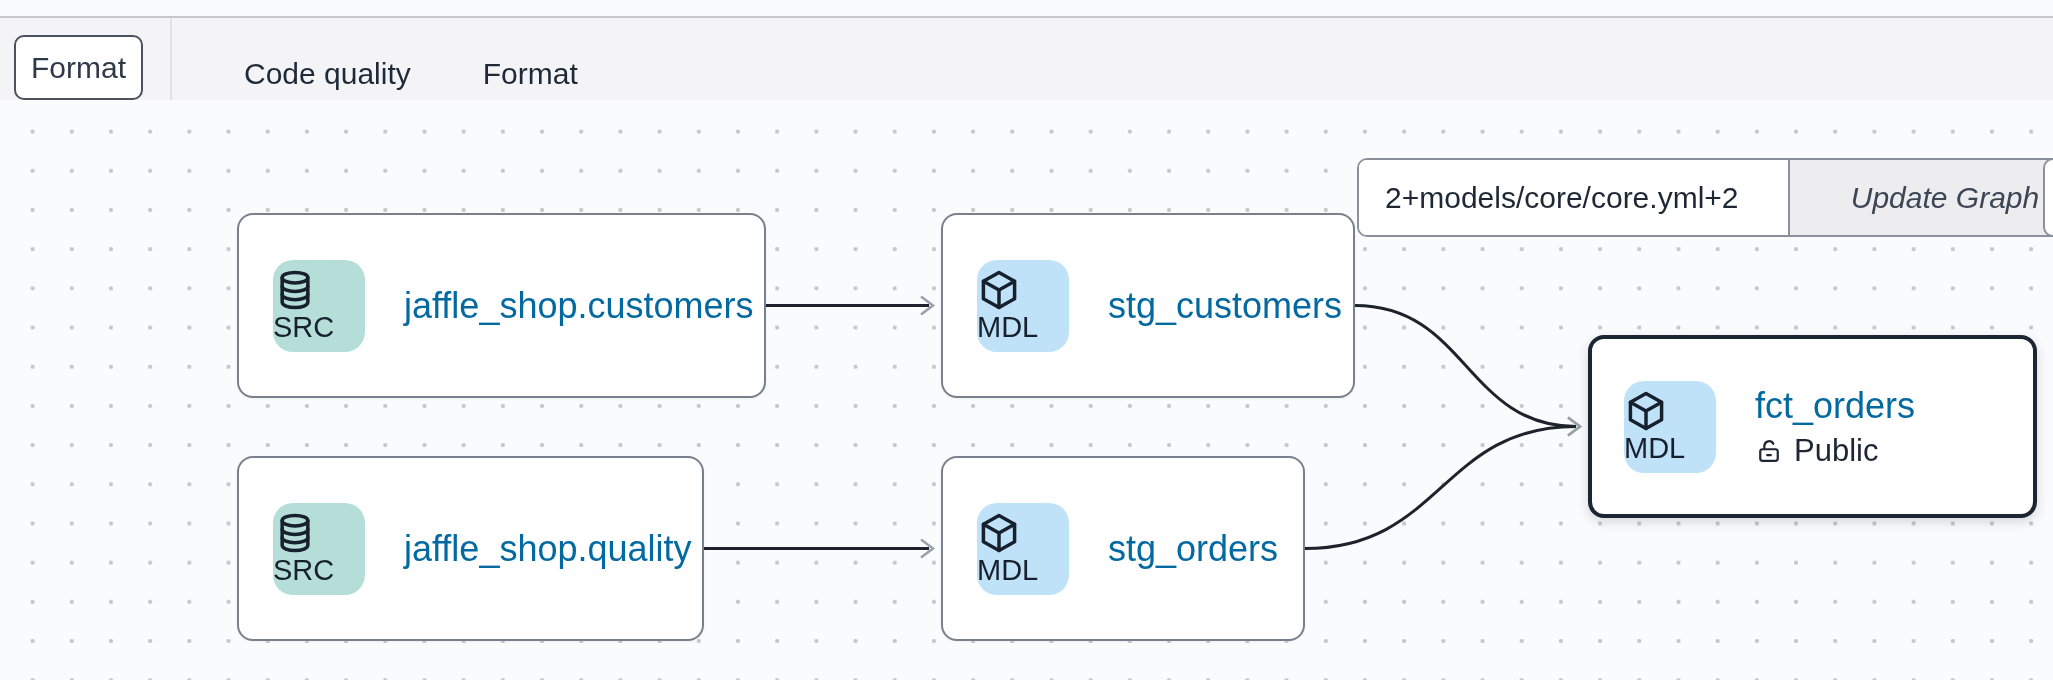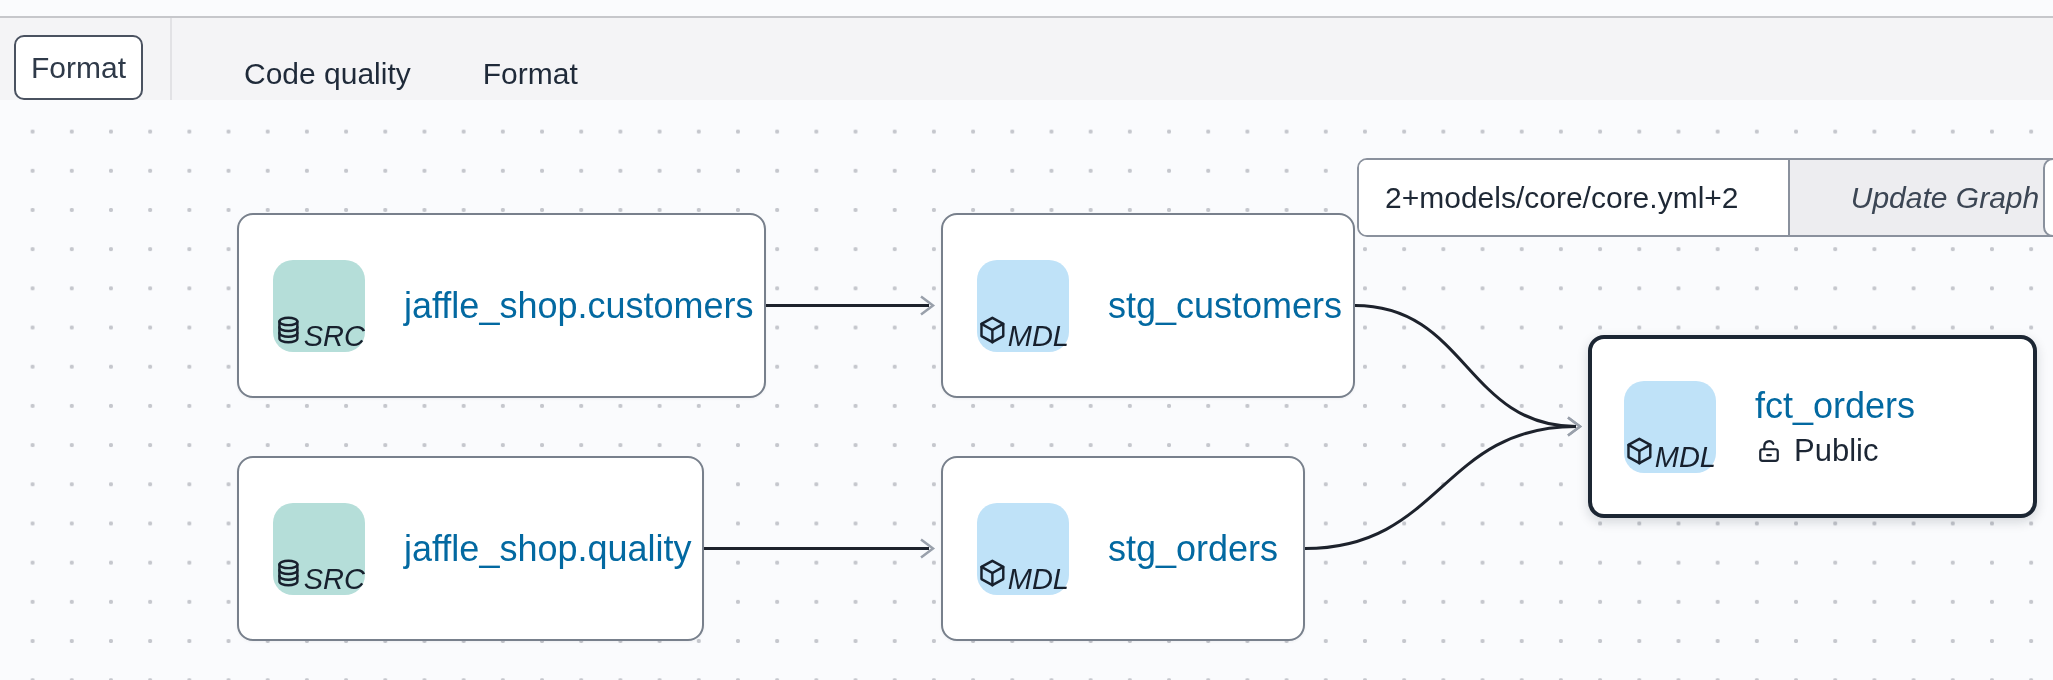--- a/index.html
+++ b/index.html
@@ -26,22 +26,22 @@
     background-size:39.2px 39.2px; background-position:13px 12px; }
   .edges { position:absolute; left:0; top:0; width:2053px; height:580px; pointer-events:none; }
 
   
   .node { position:absolute; background:#ffffff; border:2px solid #78808c; border-radius:16px;
     display:flex; align-items:center; padding-left:34px; cursor:pointer;
     box-shadow:0 1px 3px rgba(15,25,40,0.05); }
   .node.selected { border:4px solid #1c2633; padding-left:32px;
     box-shadow:0 4px 12px rgba(15,25,40,0.16); }
   .badge { width:92px; height:92px; border-radius:20px; flex:0 0 auto;
-    display:flex; align-items:flex-end; justify-content:center;
-    color:#17202d;font-style:italic; }
+    display:flex; flex-direction:column; align-items:flex-start; justify-content:center;
+    color:#17202d; }
   .badge svg { width:44px; height:44px; display:block; }
   .badge-label { font-size:29px; line-height:31px; color:#17202d; }
   .node-text { margin-left:39px; display:flex; flex-direction:column; gap:6px; }
   .node-label { font-size:36px; color:#0369a1; white-space:nowrap; }
   .node-sub { display:flex; align-items:center; gap:11px; font-size:31px; color:#1c2634; }
   .node-sub svg { width:28px; height:28px; display:block; }
 
   
   .selector-group { position:absolute; left:1357px; top:58px; width:745px; height:79px;
     border:2px solid #8a919d; border-radius:10px; display:flex; overflow:hidden;

